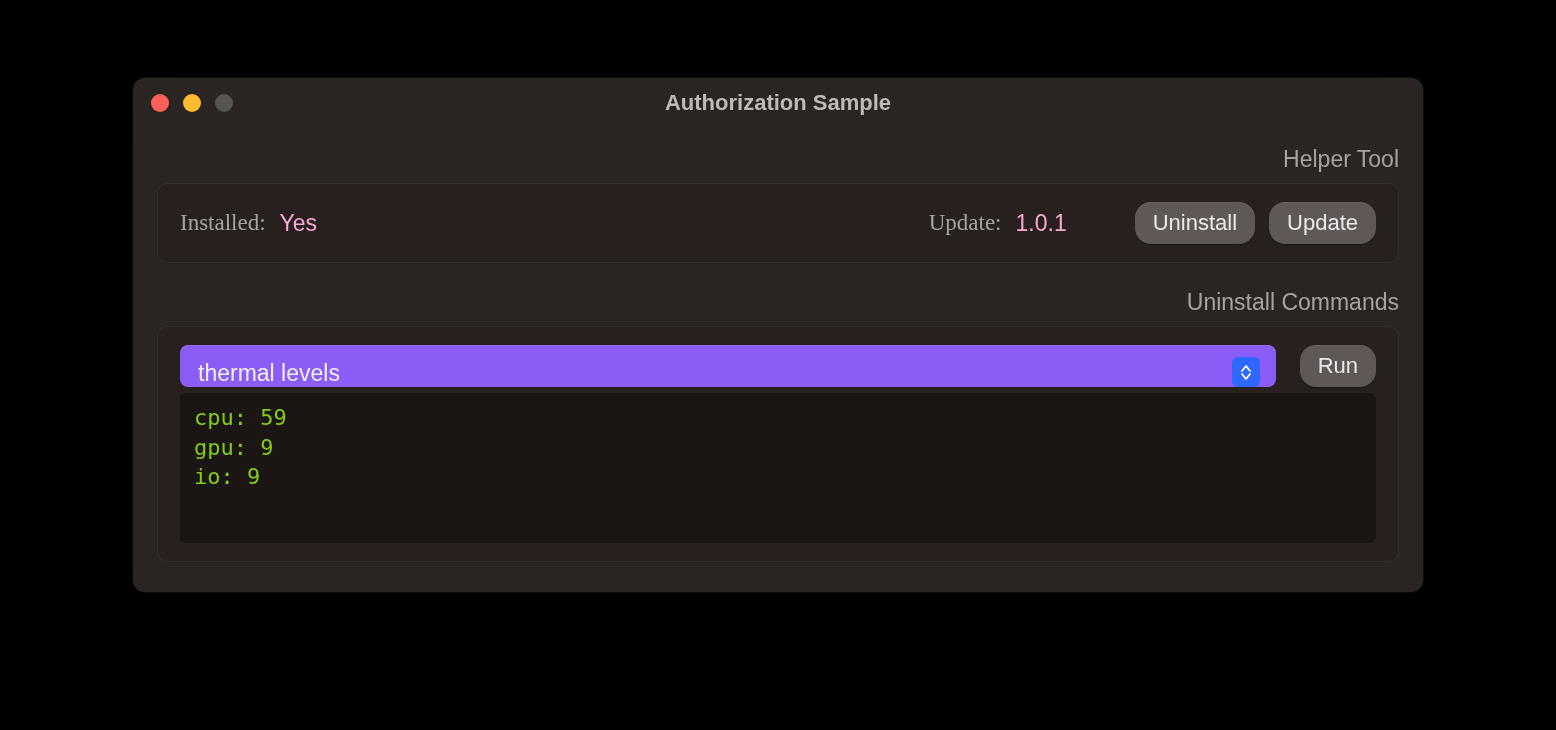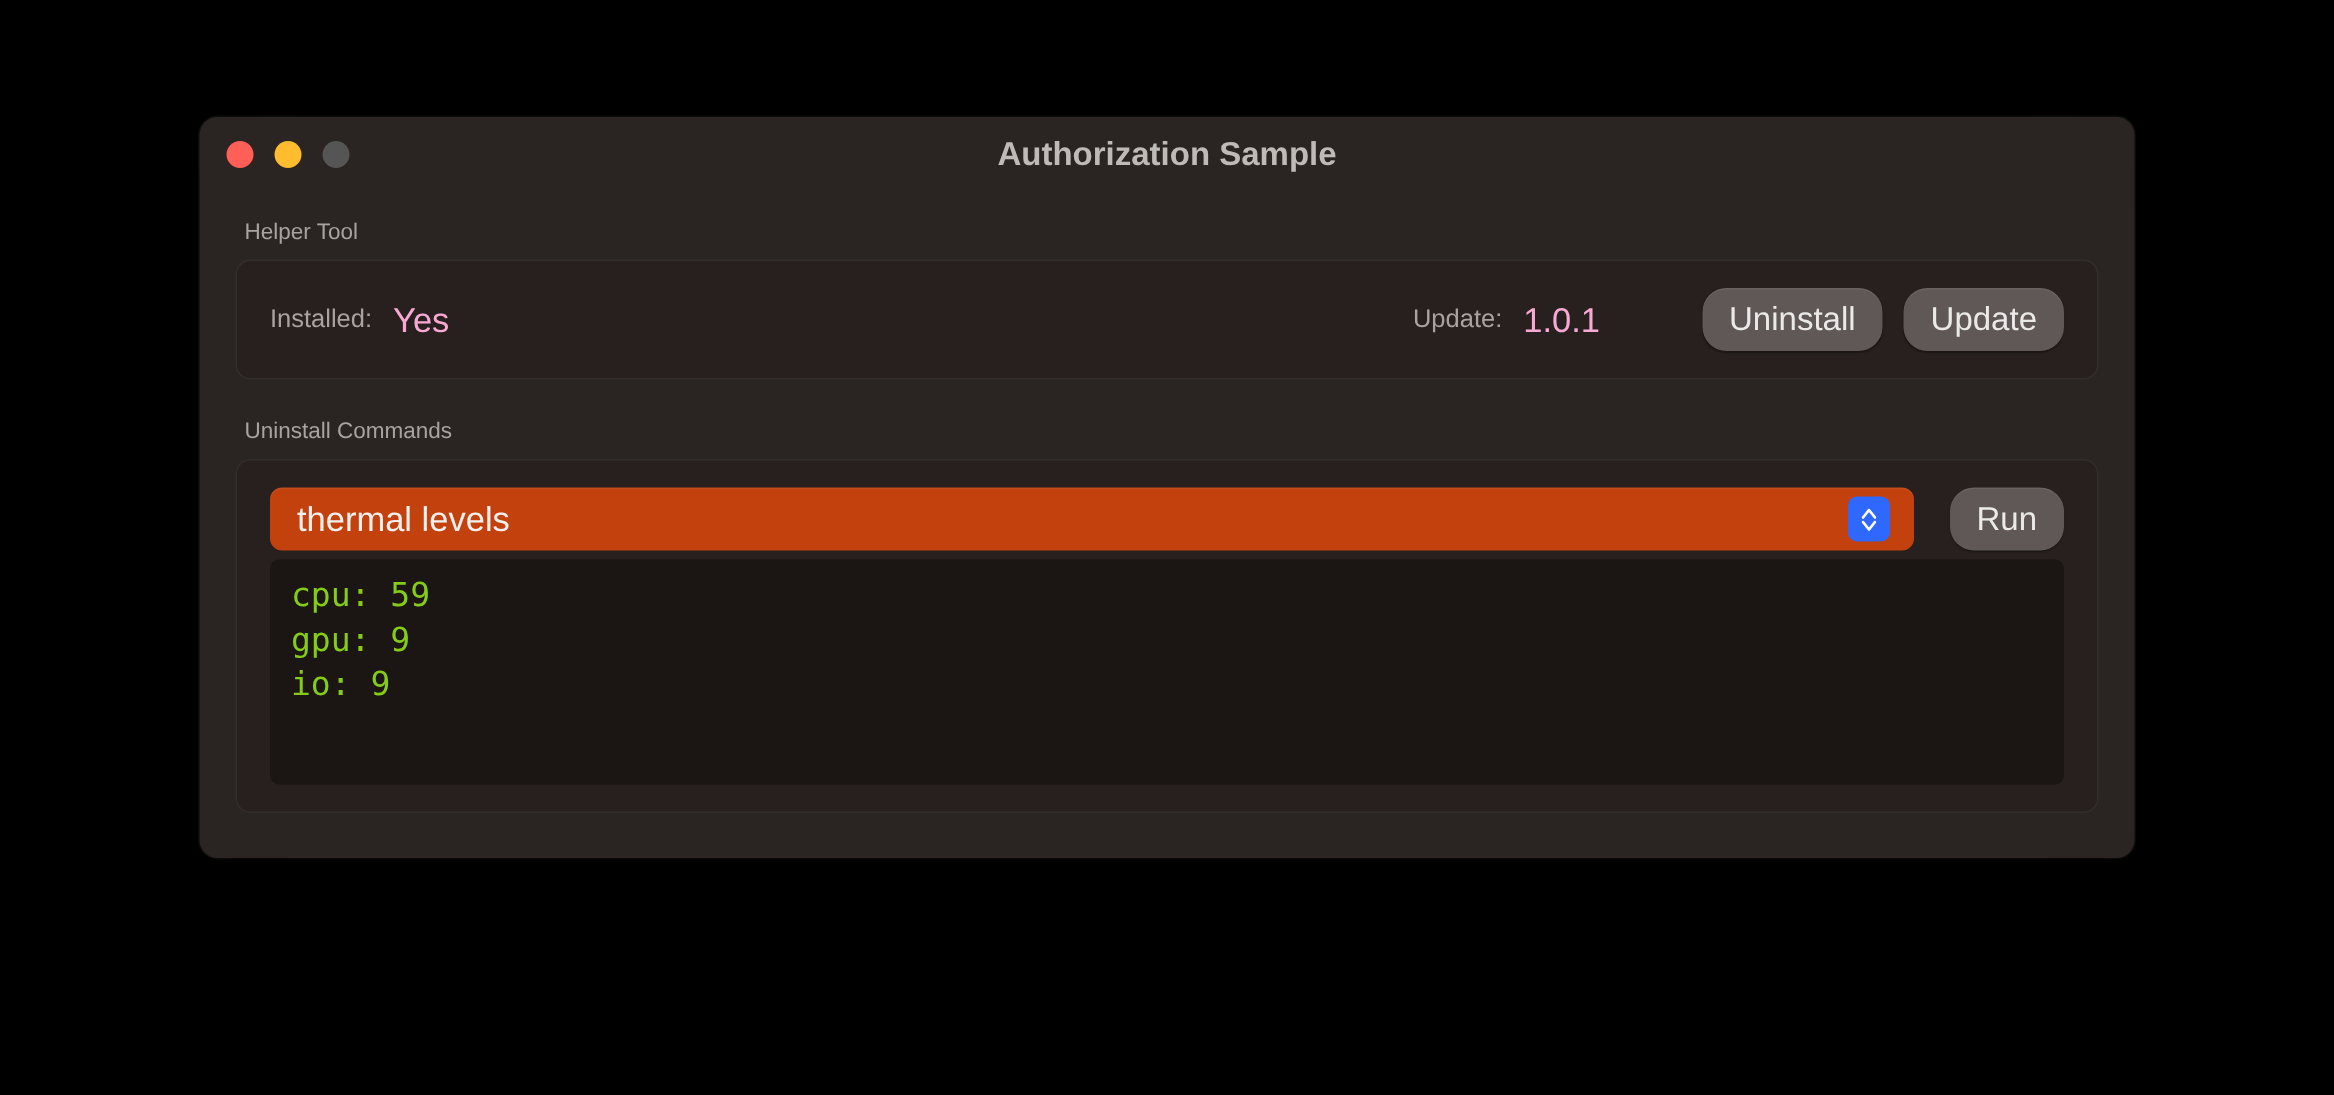--- a/index.html
+++ b/index.html
@@ -52,39 +52,41 @@
       color: #bebab8;
       font-size: 22px;
       font-weight: 600;
       pointer-events: none;
     }
     .window-body {
       padding: 18px 24px 30px 24px;
     }
     .section-label {
       color: #a9a3a0;
-      font-size: 15px;
+      font-size: 23px;
       font-weight: 400;
       margin-bottom: 10px;
       padding-left: 6px;
+      text-align: right;
     }
     .panel {
       background: #27201e;
       border: 1px solid rgba(255,255,255,0.06);
       border-radius: 10px;
       padding: 18px 22px;
     }
     .helper-row {
       display: flex;
       align-items: center;
       gap: 14px;
     }
     .kv-label {
       color: #a9a3a0;
-      font-size: 17px;
+      font-size: 23px;
+      font-family: Liberation Serif, serif;
     }
     .kv-value {
       color: #f9a8d4;
       font-size: 23px;
     }
     .spacer { flex: 1; }
     .btn {
       background: #5f5856;
       color: #eceae9;
       border: none;
@@ -97,25 +99,25 @@
     }
     .section-gap { height: 26px; }
     .cmd-row {
       display: flex;
       align-items: center;
       gap: 24px;
       margin-bottom: 6px;
     }
     .popup {
       flex: 1;
-      background: #c2410c;
+      background: #8b5cf6;
       border-radius: 8px;
       height: 42px;
       display: flex;
-      align-items: center;
+      align-items: flex-end;
       padding: 0 16px 0 18px;
       color: #f2f0ef;
       font-size: 23px;
       cursor: pointer;
       box-shadow: inset 0 1px 0 rgba(255,255,255,0.08);
     }
     .popup-text { flex: 1; }
     .popup-arrows {
       width: 28px;
       height: 30px;

